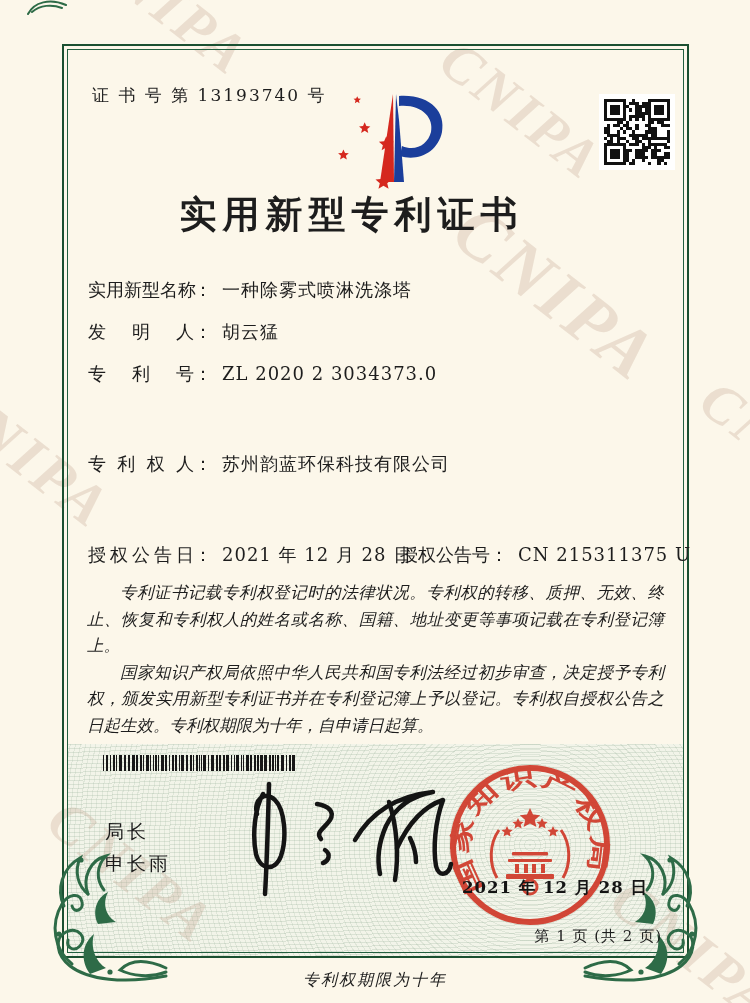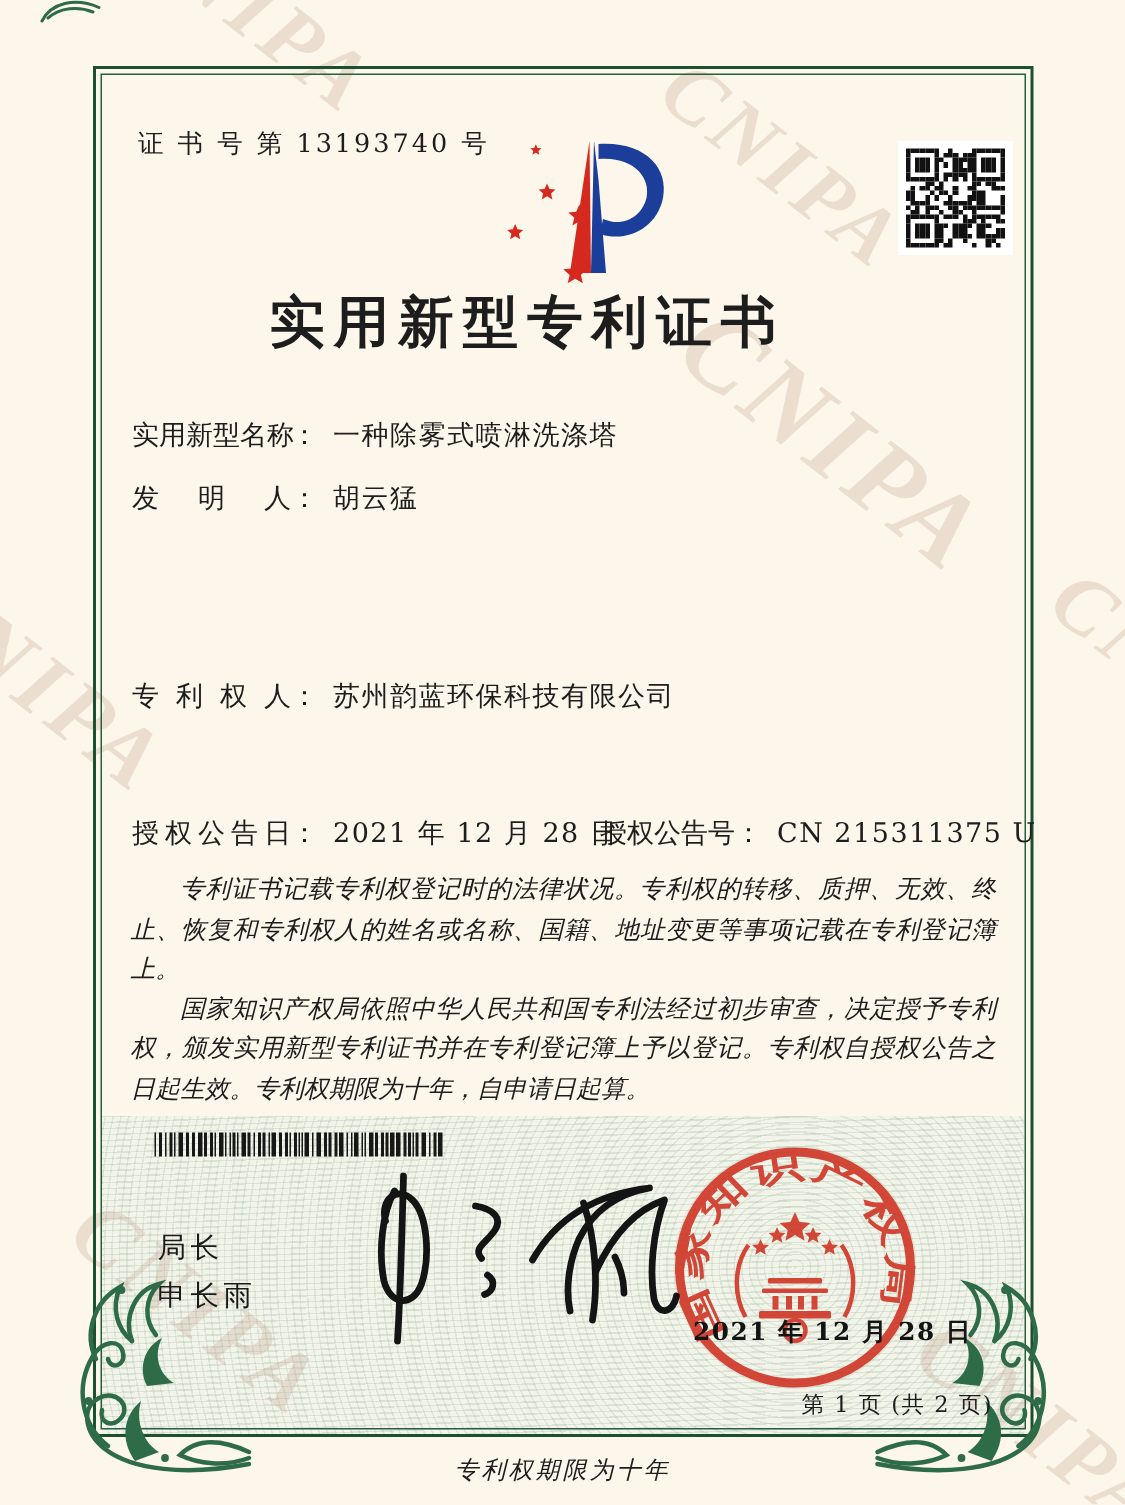--- a/index.html
+++ b/index.html
@@ -587,20 +587,23 @@
     </div>
 
   <div class="title">实用新型专利证书</div>
 
   <div class="row" style="top:320px;">
     <span class="flabel">发明人</span><span class="colon">：</span><span class="fvalue">胡云猛</span>
   </div>
   <div class="row" style="top:278px;">
     <span class="flabel">实用新型名称</span><span class="colon">：</span><span class="fvalue">一种除雾式喷淋洗涤塔</span>
   </div>
+  <div class="row" style="top:362px;">
+    <span class="flabel">专利号</span><span class="colon">：</span><span class="fvalue">ZL 2020 2 3034373.0</span>
+  </div>
   <div class="row" style="top:452px;">
     <span class="flabel">专利权人</span><span class="colon">：</span><span class="fvalue">苏州韵蓝环保科技有限公司</span>
   </div>
   <div class="row" style="top:543px;width:600px;">
     <span class="flabel">授权公告日</span><span class="colon">：</span><span class="fvalue">2021 年 12 月 28 日</span>
     <span class="grant2"><span>授权公告号</span><span class="colon">：</span><span class="fvalue">CN 215311375 U</span></span>
   </div>
 
   <div class="paras">
     <p>专利证书记载专利权登记时的法律状况。专利权的转移、质押、无效、终止、恢复和专利权人的姓名或名称、国籍、地址变更等事项记载在专利登记簿上。</p>

